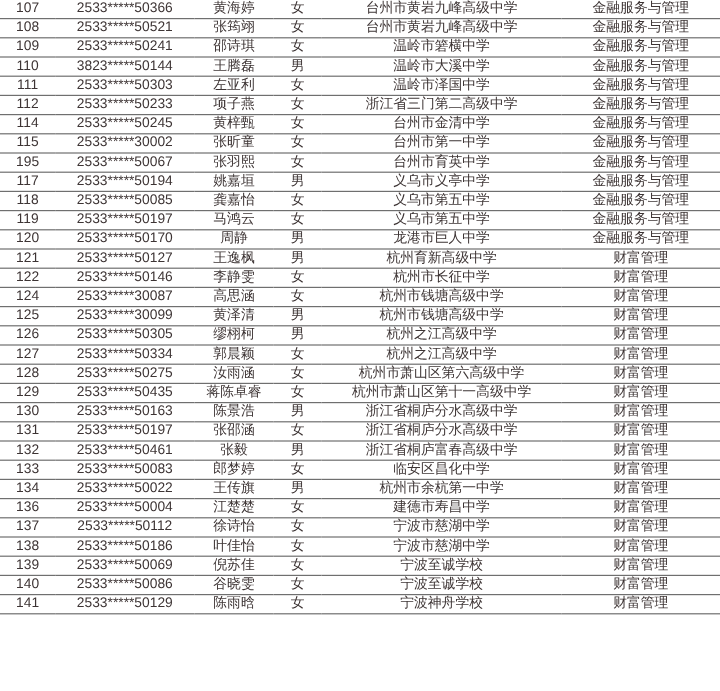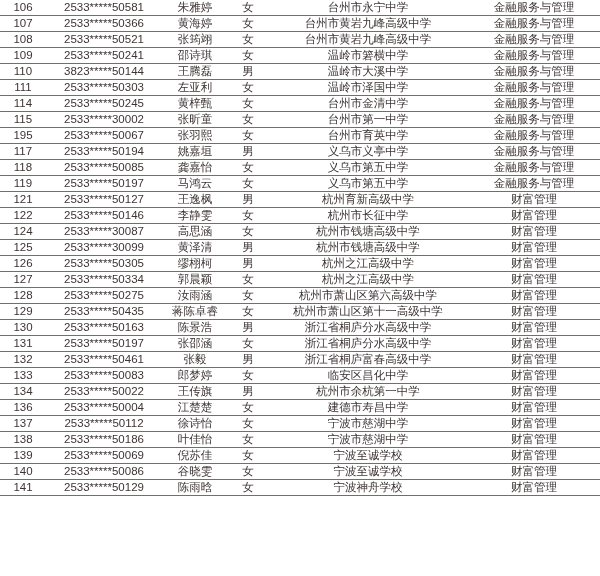--- a/index.html
+++ b/index.html
@@ -44,28 +44,20 @@
   <colgroup>
     <col class="c-no">
     <col class="c-id">
     <col class="c-name">
     <col class="c-gender">
     <col class="c-school">
     <col class="c-major">
   </colgroup>
   <tbody>
       <tr>
-        <td>106</td>
-        <td>2533*****50581</td>
-        <td>朱雅婷</td>
-        <td>女</td>
-        <td>台州市永宁中学</td>
-        <td>金融服务与管理</td>
-      </tr>
-      <tr>
         <td>107</td>
         <td>2533*****50366</td>
         <td>黄海婷</td>
         <td>女</td>
         <td>台州市黄岩九峰高级中学</td>
         <td>金融服务与管理</td>
       </tr>
       <tr>
         <td>108</td>
         <td>2533*****50521</td>
@@ -92,20 +84,28 @@
       </tr>
       <tr>
         <td>111</td>
         <td>2533*****50303</td>
         <td>左亚利</td>
         <td>女</td>
         <td>温岭市泽国中学</td>
         <td>金融服务与管理</td>
       </tr>
       <tr>
+        <td>112</td>
+        <td>2533*****50233</td>
+        <td>项子燕</td>
+        <td>女</td>
+        <td>浙江省三门第二高级中学</td>
+        <td>金融服务与管理</td>
+      </tr>
+      <tr>
         <td>114</td>
         <td>2533*****50245</td>
         <td>黄梓甄</td>
         <td>女</td>
         <td>台州市金清中学</td>
         <td>金融服务与管理</td>
       </tr>
       <tr>
         <td>115</td>
         <td>2533*****30002</td>
@@ -137,20 +137,28 @@
         <td>女</td>
         <td>义乌市第五中学</td>
         <td>金融服务与管理</td>
       </tr>
       <tr>
         <td>119</td>
         <td>2533*****50197</td>
         <td>马鸿云</td>
         <td>女</td>
         <td>义乌市第五中学</td>
+        <td>金融服务与管理</td>
+      </tr>
+      <tr>
+        <td>120</td>
+        <td>2533*****50170</td>
+        <td>周静</td>
+        <td>男</td>
+        <td>龙港市巨人中学</td>
         <td>金融服务与管理</td>
       </tr>
       <tr>
         <td>121</td>
         <td>2533*****50127</td>
         <td>王逸枫</td>
         <td>男</td>
         <td>杭州育新高级中学</td>
         <td>财富管理</td>
       </tr>

